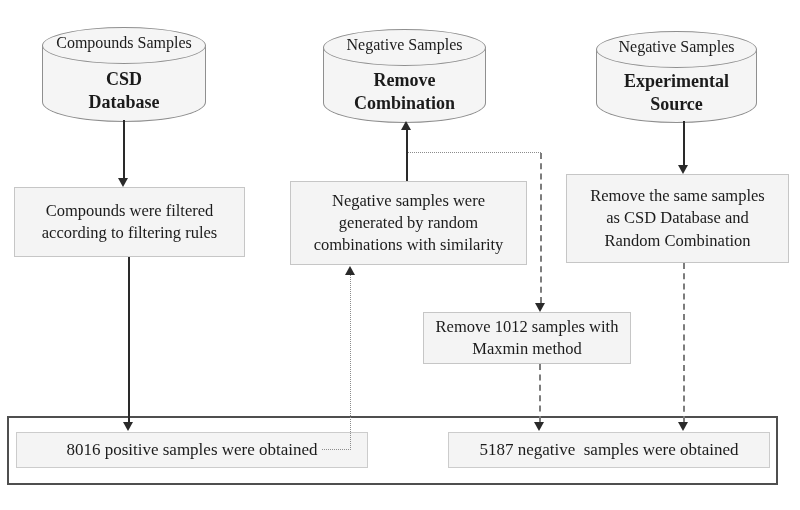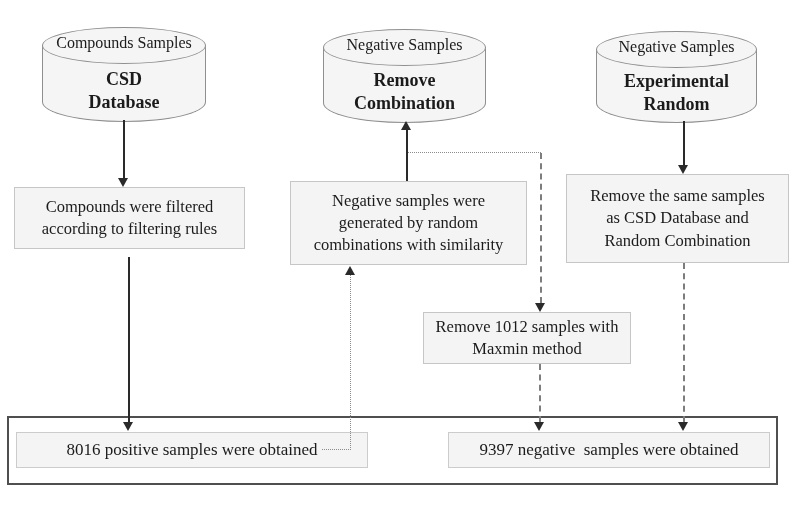--- a/index.html
+++ b/index.html
@@ -113,42 +113,42 @@
     <div class="cyl-tag">Negative Samples</div>
     <div class="cyl-label">Remove
 Combination</div>
   </div>
 
   <div class="cylinder" style="left:596px;top:31px;width:161px;height:92px">
     <div class="cyl-body"></div>
     <div class="cyl-top"></div>
     <div class="cyl-tag">Negative Samples</div>
     <div class="cyl-label">Experimental
-Random</div>
+Source</div>
   </div>
 
-  <div class="box" style="left:14px;top:187px;width:231px;height:62px">Compounds were filtered
+  <div class="box" style="left:14px;top:187px;width:231px;height:70px">Compounds were filtered
 according to filtering rules</div>
 
   <div class="box" style="left:566px;top:174px;width:223px;height:89px">Remove the same samples
 as CSD Database and
 Random Combination</div>
 
   <div class="box" style="left:290px;top:181px;width:237px;height:84px">Negative samples were
 generated by random
 combinations with similarity</div>
 
   <div class="box" style="left:423px;top:312px;width:208px;height:52px">Remove 1012 samples with
 Maxmin method</div>
 
   <div class="outer-rect" style="left:7px;top:416px;width:771px;height:69px"></div>
 
   <div class="box result" style="left:16px;top:432px;width:352px;height:36px">8016 positive samples were obtained</div>
 
-  <div class="box result" style="left:448px;top:432px;width:322px;height:36px">9397 negative  samples were obtained</div>
+  <div class="box result" style="left:448px;top:432px;width:322px;height:36px">5187 negative  samples were obtained</div>
 
   <div class="vline solid" style="left:123px;top:120px;height:59px"></div>
   <div class="ah ah-down" style="left:118px;top:178px"></div>
 
   <div class="vline solid" style="left:128px;top:257px;height:166px"></div>
   <div class="ah ah-down" style="left:123px;top:422px"></div>
 
   <div class="vline solid" style="left:406px;top:130px;height:51px"></div>
   <div class="ah ah-up" style="left:401px;top:121px"></div>
 

